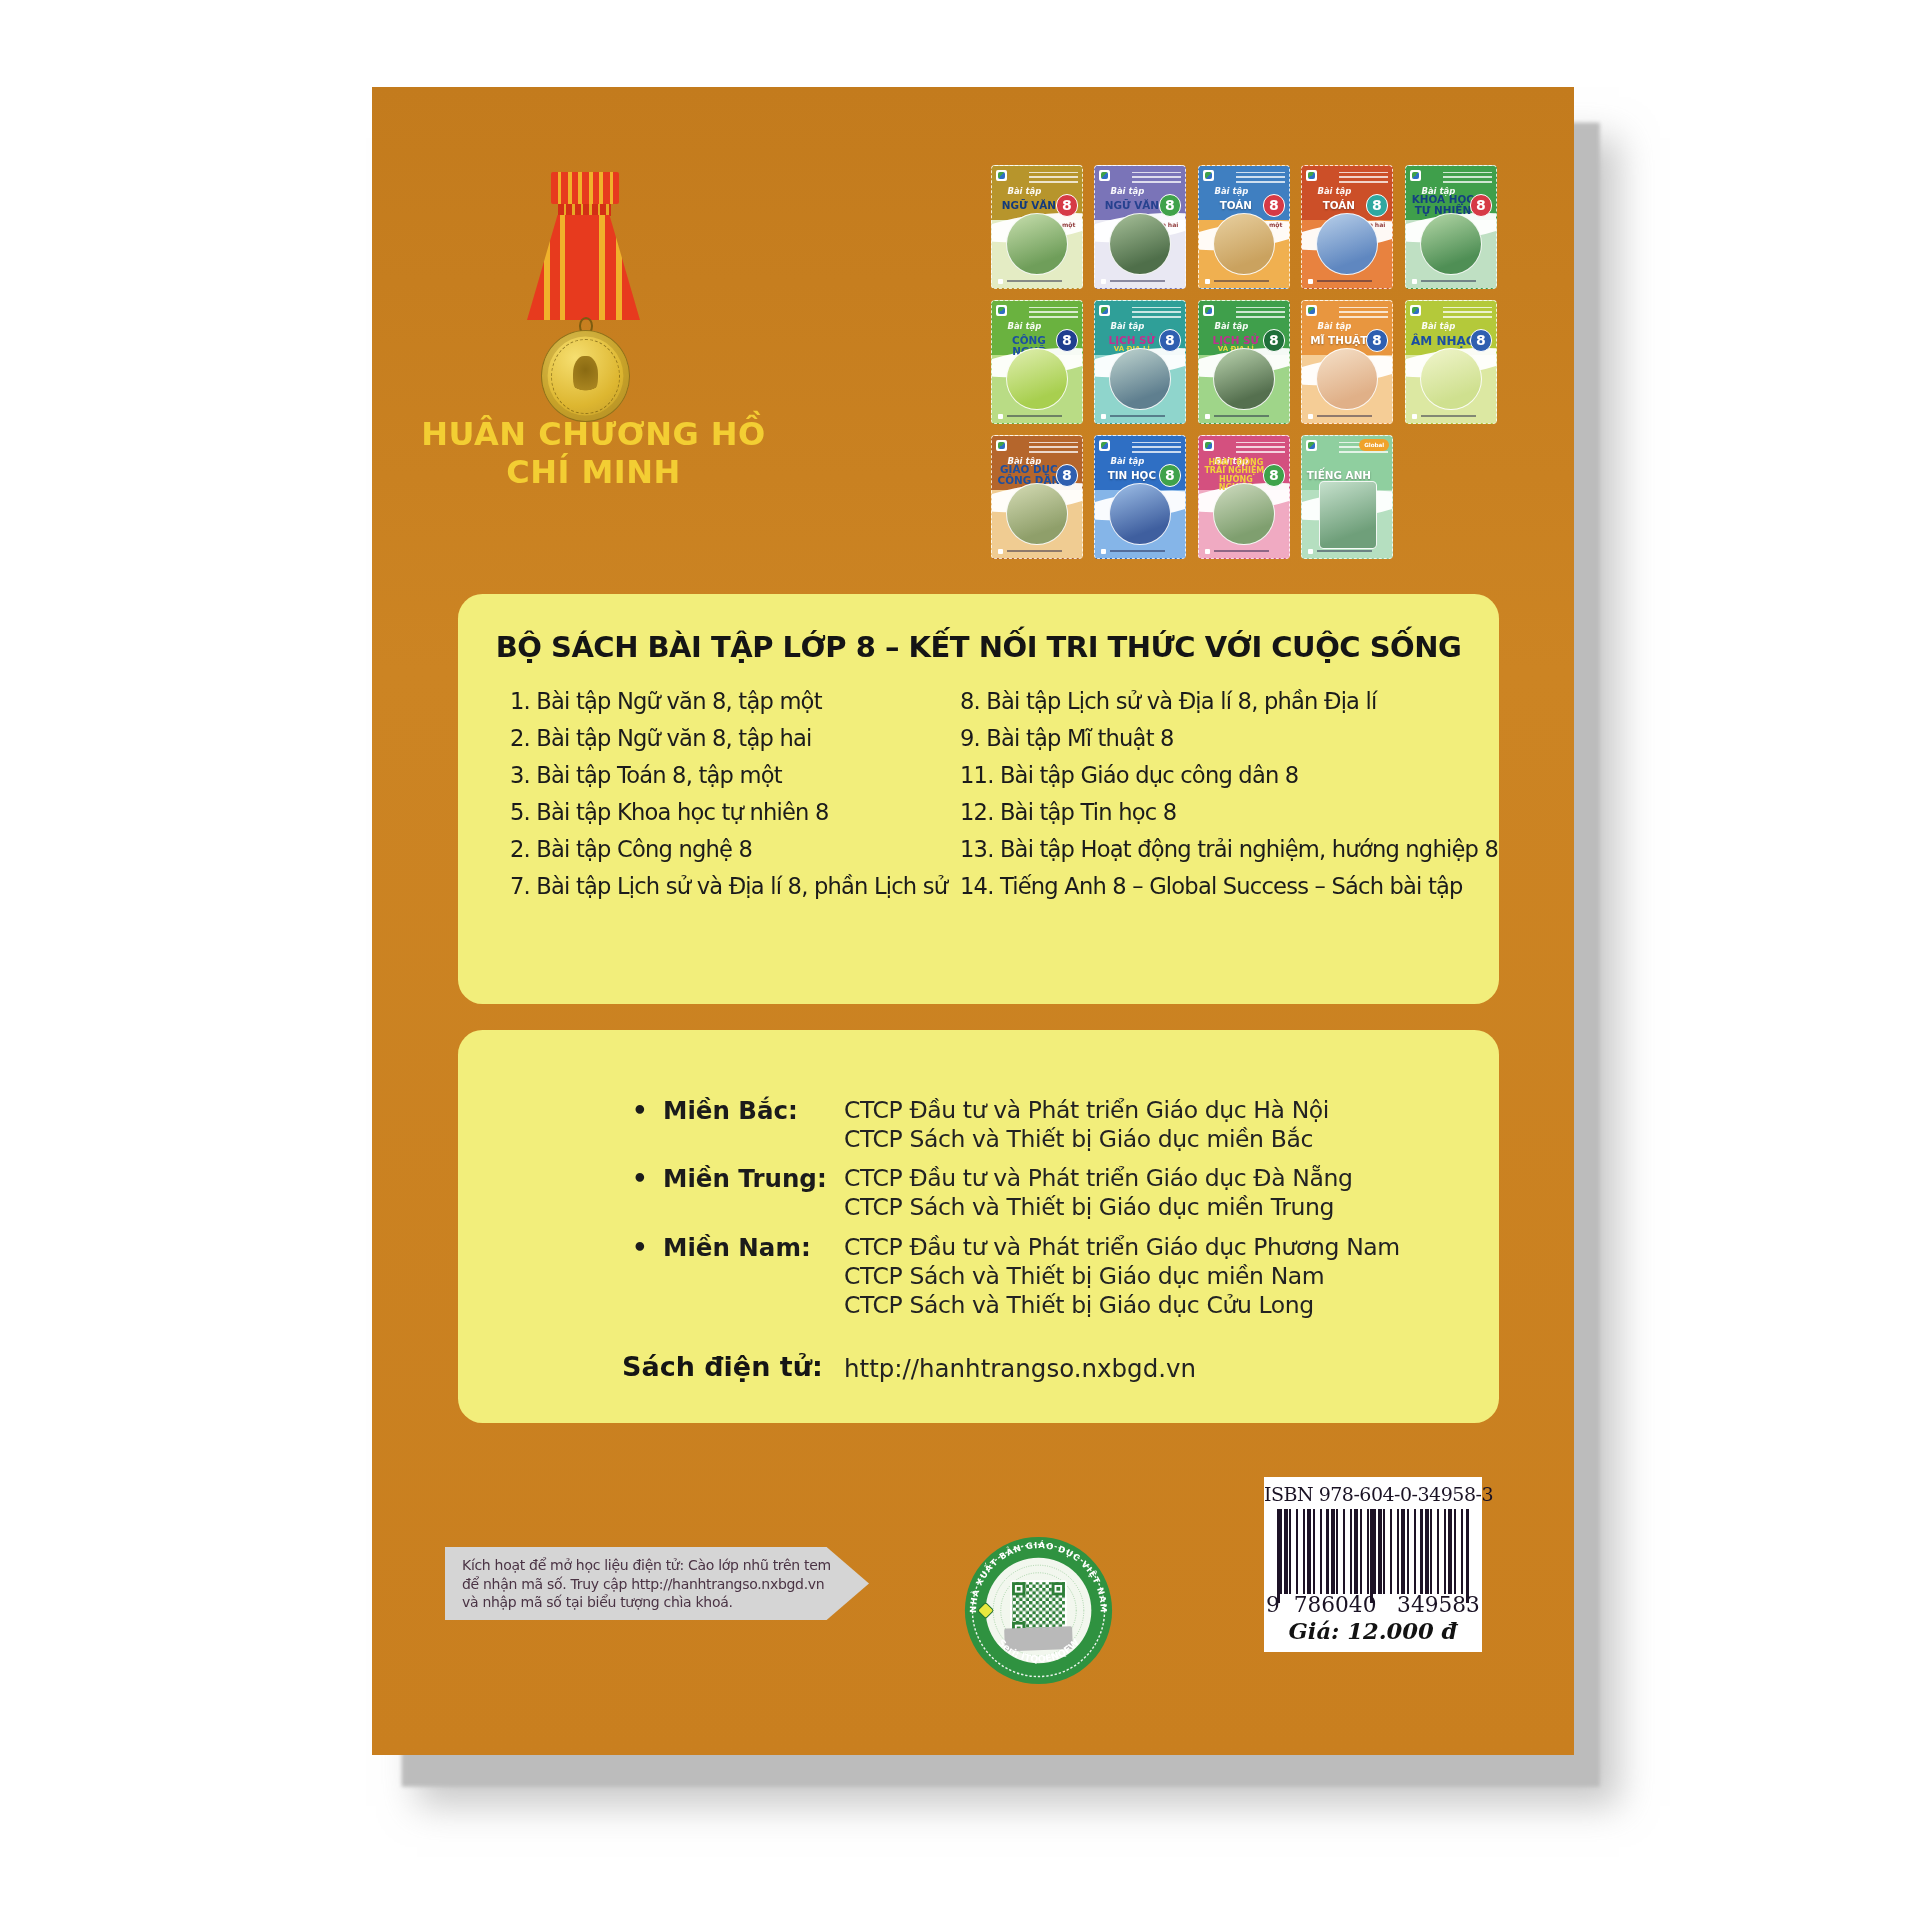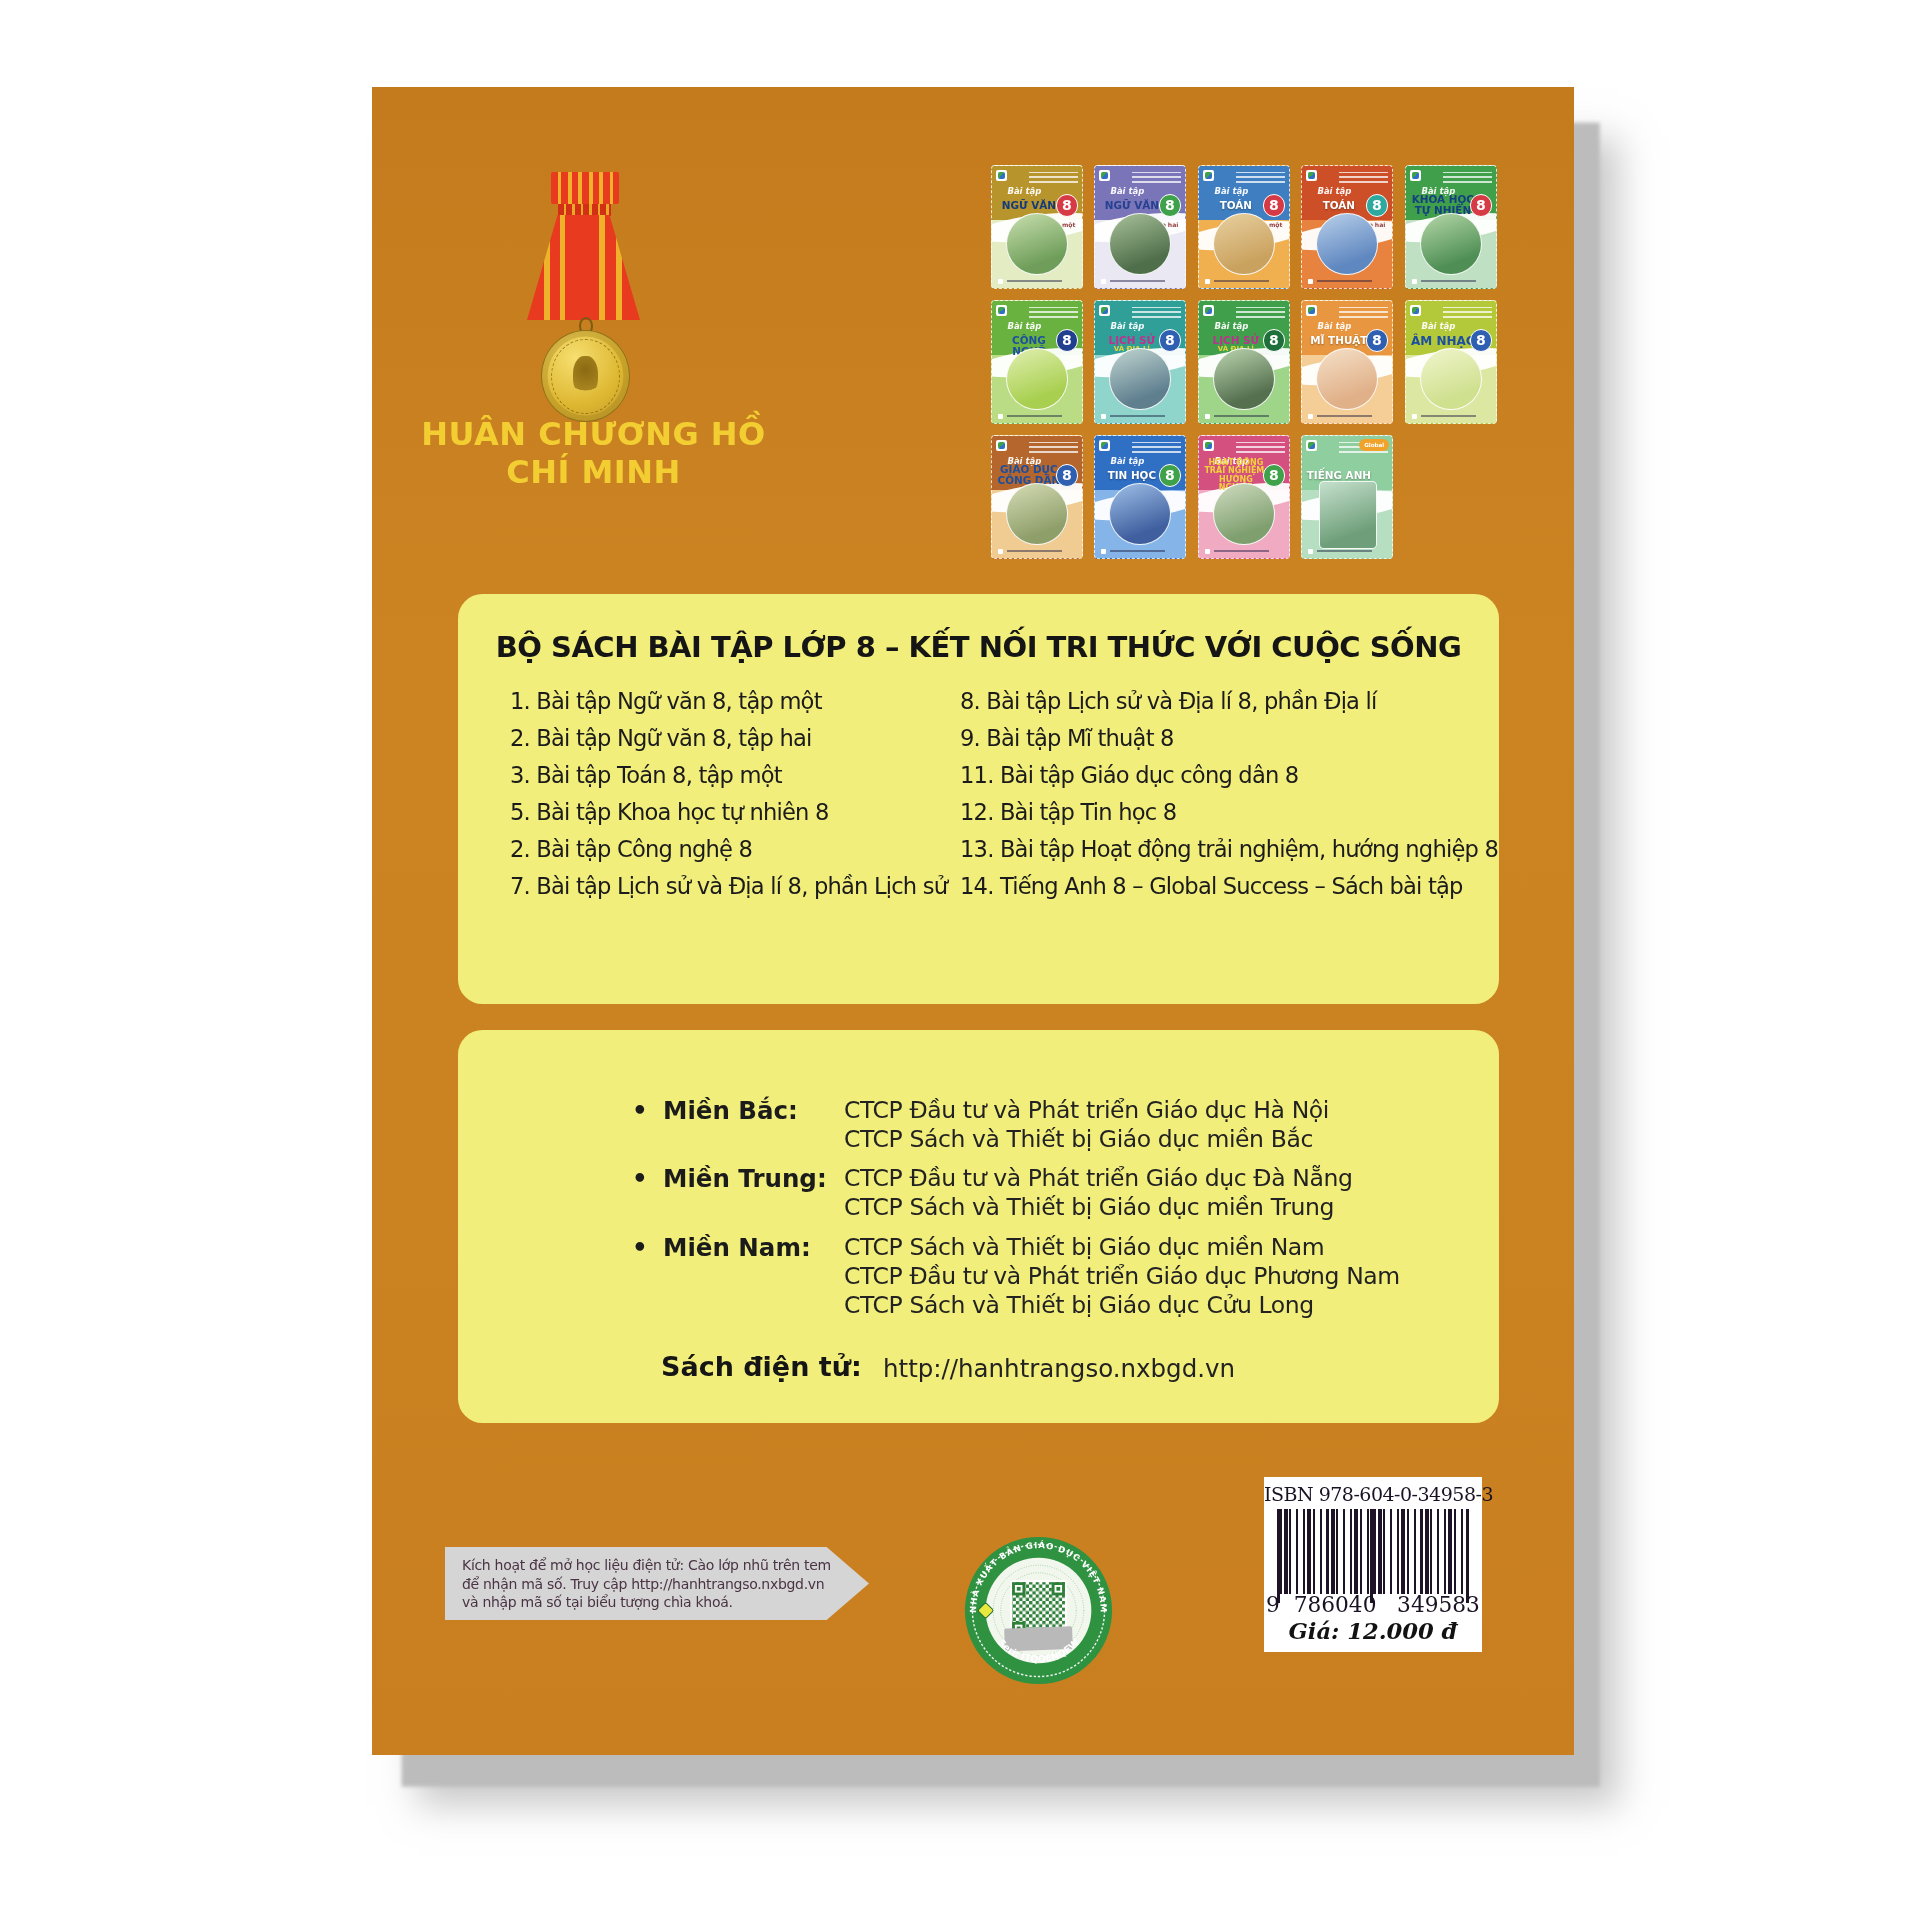--- a/index.html
+++ b/index.html
@@ -63,21 +63,21 @@
   #series-col-right{left:502px;}
   #dist-box{top:943px;height:393px;}
   #dist-title{position:absolute;left:164px;top:28px;font-size:28px;font-weight:bold;color:#151515;}
   #dist-regions{position:absolute;left:174px;top:66px;width:829px;}
   .dist-row{display:flex;margin-bottom:10.4px;}
   .dist-bullet{width:31px;font-size:24.5px;font-weight:bold;color:#1b1b1b;line-height:29px;}
   .dist-label{width:181px;font-size:24.5px;font-weight:bold;color:#1b1b1b;line-height:29px;}
   .dist-lines{flex:1;}
   .dist-line{font-size:23.5px;color:#222;line-height:29px;letter-spacing:-0.4px;white-space:nowrap;}
   #ebook-row{position:absolute;left:164px;top:321px;display:flex;}
-  #ebook-label{width:222px;font-size:27px;font-weight:bold;color:#151515;margin-left:39px;}
+  #ebook-label{width:222px;font-size:27px;font-weight:bold;color:#151515;}
   #ebook-url{font-size:24.5px;color:#222;padding-top:2.8px;}
   
   #act-note{position:absolute;left:73px;top:1460px;width:424px;height:73px;background:#d5d5d5;
        clip-path:polygon(0 0,90% 0,100% 50%,90% 100%,0 100%);padding:9.4px 0 0 17px;box-sizing:border-box;}
   .note-line{font-size:14px;line-height:18.4px;color:#4a3344;letter-spacing:-0.3px;white-space:nowrap;}
   
   #stamp{position:absolute;left:591px;top:1448px;width:151px;height:151px;}
   
   #isbn-box{position:absolute;left:892px;top:1390px;width:218px;height:175px;background:#fff;}
   #isbn-line{position:absolute;top:5.6px;left:0;width:100%;text-align:center;
@@ -418,22 +418,22 @@
             <div class="dist-label">Miền Trung:</div>
             <div class="dist-lines">
               <div class="dist-line">CTCP Đầu tư và Phát triển Giáo dục Đà Nẵng</div>
               <div class="dist-line">CTCP Sách và Thiết bị Giáo dục miền Trung</div>
             </div>
           </div>
           <div class="dist-row">
             <div class="dist-bullet">•</div>
             <div class="dist-label">Miền Nam:</div>
             <div class="dist-lines">
+              <div class="dist-line">CTCP Đầu tư và Phát triển Giáo dục Phương Nam</div>
               <div class="dist-line">CTCP Sách và Thiết bị Giáo dục miền Nam</div>
-              <div class="dist-line">CTCP Đầu tư và Phát triển Giáo dục Phương Nam</div>
               <div class="dist-line">CTCP Sách và Thiết bị Giáo dục Cửu Long</div>
             </div>
           </div>
         </div>
       <div id="ebook-row">
         <div id="ebook-label">Sách điện tử:</div>
         <div id="ebook-url">http://hanhtrangso.nxbgd.vn</div>
       </div>
     </div>
 

